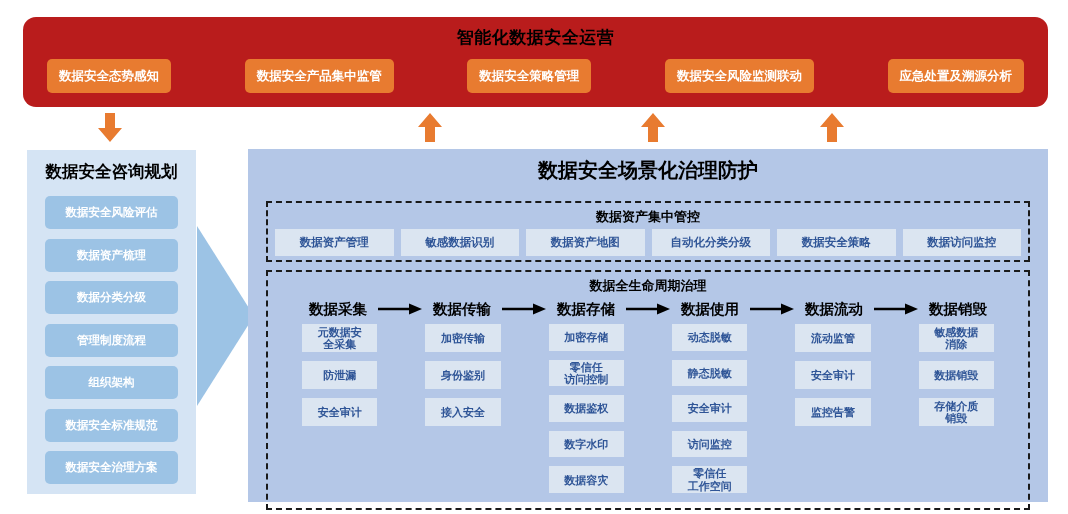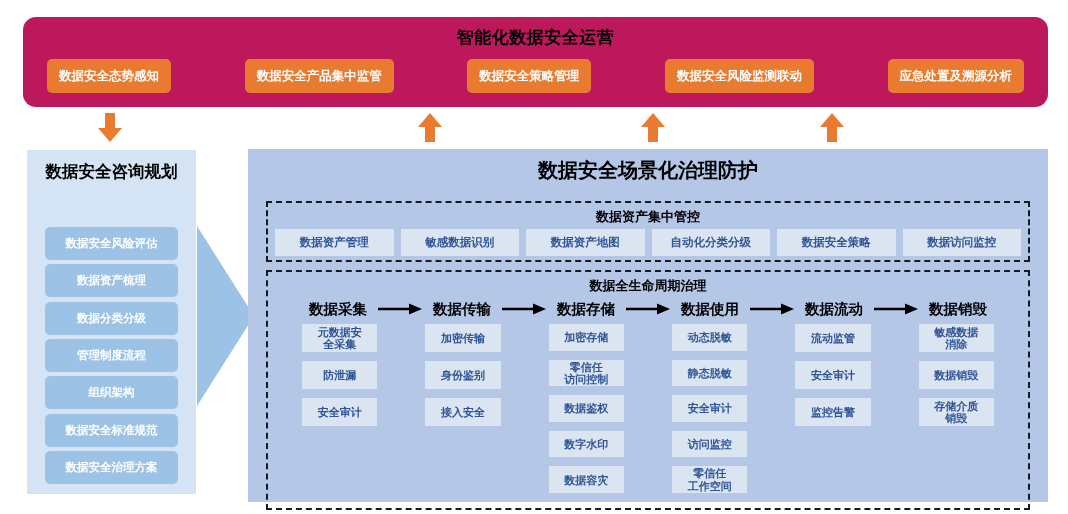--- a/index.html
+++ b/index.html
@@ -11,21 +11,21 @@
     position: relative;
     font-family: "Liberation Sans", "DejaVu Sans", sans-serif;
     overflow: hidden;
   }
 
   
   #ops-panel {
     position: absolute;
     left: 23px; top: 17px;
     width: 1025px; height: 90px;
-    background: #be185d;
+    background: #b91c1c;
     border-radius: 13px;
     box-sizing: border-box;
   }
   #ops-title {
     position: absolute;
     left: 0; right: 0; top: 9px;
     text-align: center;
     font-size: 17px;
     font-weight: bold;
     color: #000000;
@@ -75,21 +75,20 @@
     font-size: 16.5px;
     font-weight: bold;
     color: #000000;
   }
   #consult-list {
     position: absolute;
     left: 18px; right: 18px; top: 46px; bottom: 10px;
     display: flex;
     flex-direction: column;
     justify-content: space-between;
-    margin-top: 31px;
   }
   .consult-item {
     background: #9CC3E5;
     border-radius: 5px;
     height: 33px;
     color: #ffffff;
     font-size: 11.5px;
     font-weight: bold;
     display: flex;
     align-items: center;

